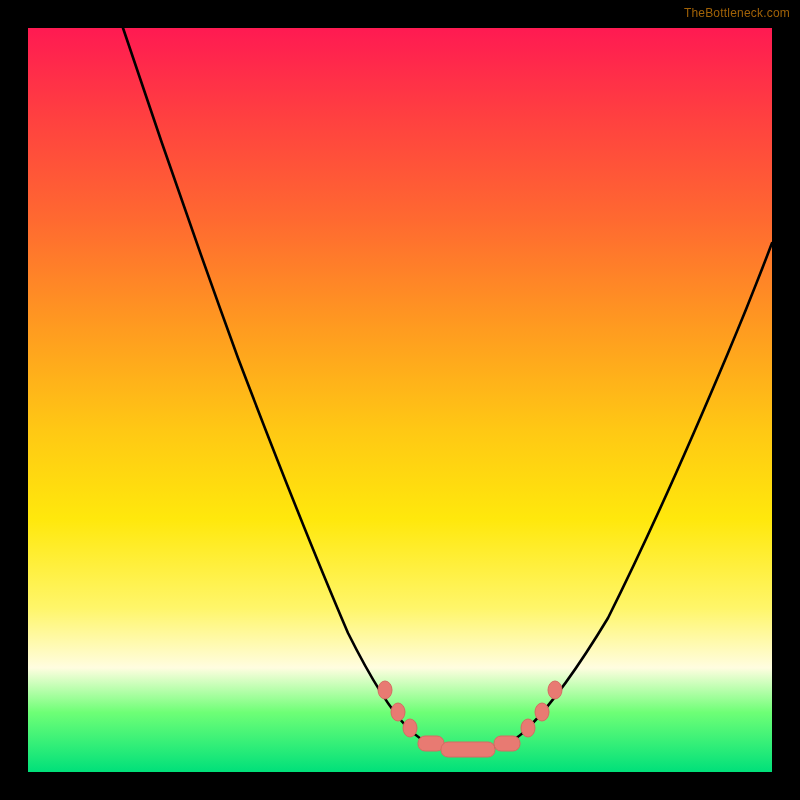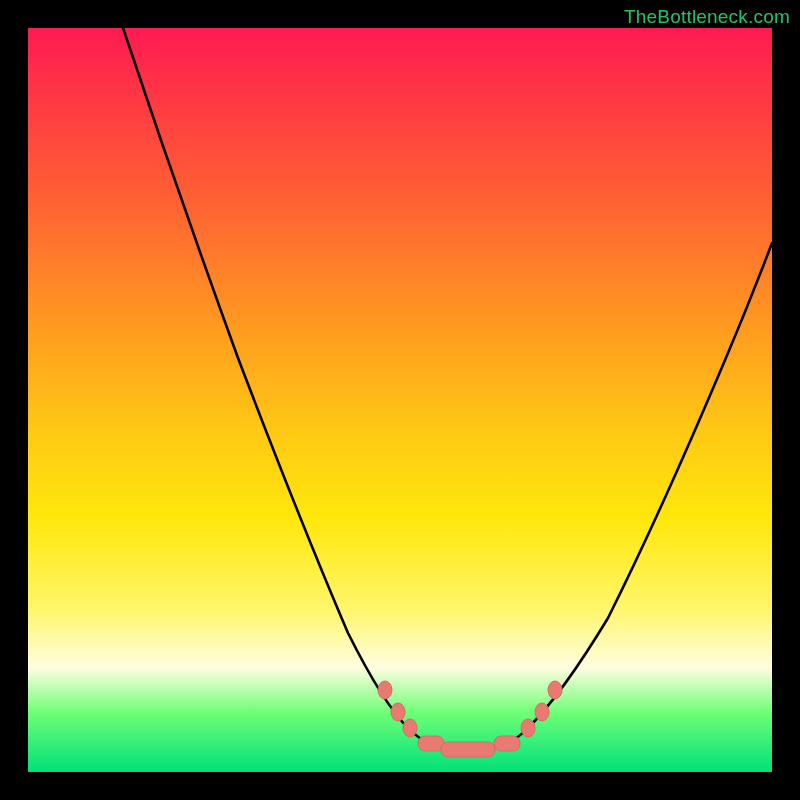--- a/index.html
+++ b/index.html
@@ -36,22 +36,22 @@
       #fff66a 78%,
       #fffde0 86%,
       #6eff76 92%,
       #00e07a 100%
     );
   }
   .watermark {
     position: absolute;
     top: 6px;
     right: 10px;
-    color: #22c55e;
-    font-size: 19px;
+    color: #a16207;
+    font-size: 12px;
     letter-spacing: 0.2px;
     user-select: none;
   }
   svg.curve {
     position: absolute;
     top: 0;
     left: 0;
     width: 744px;
     height: 744px;
     overflow: visible;

